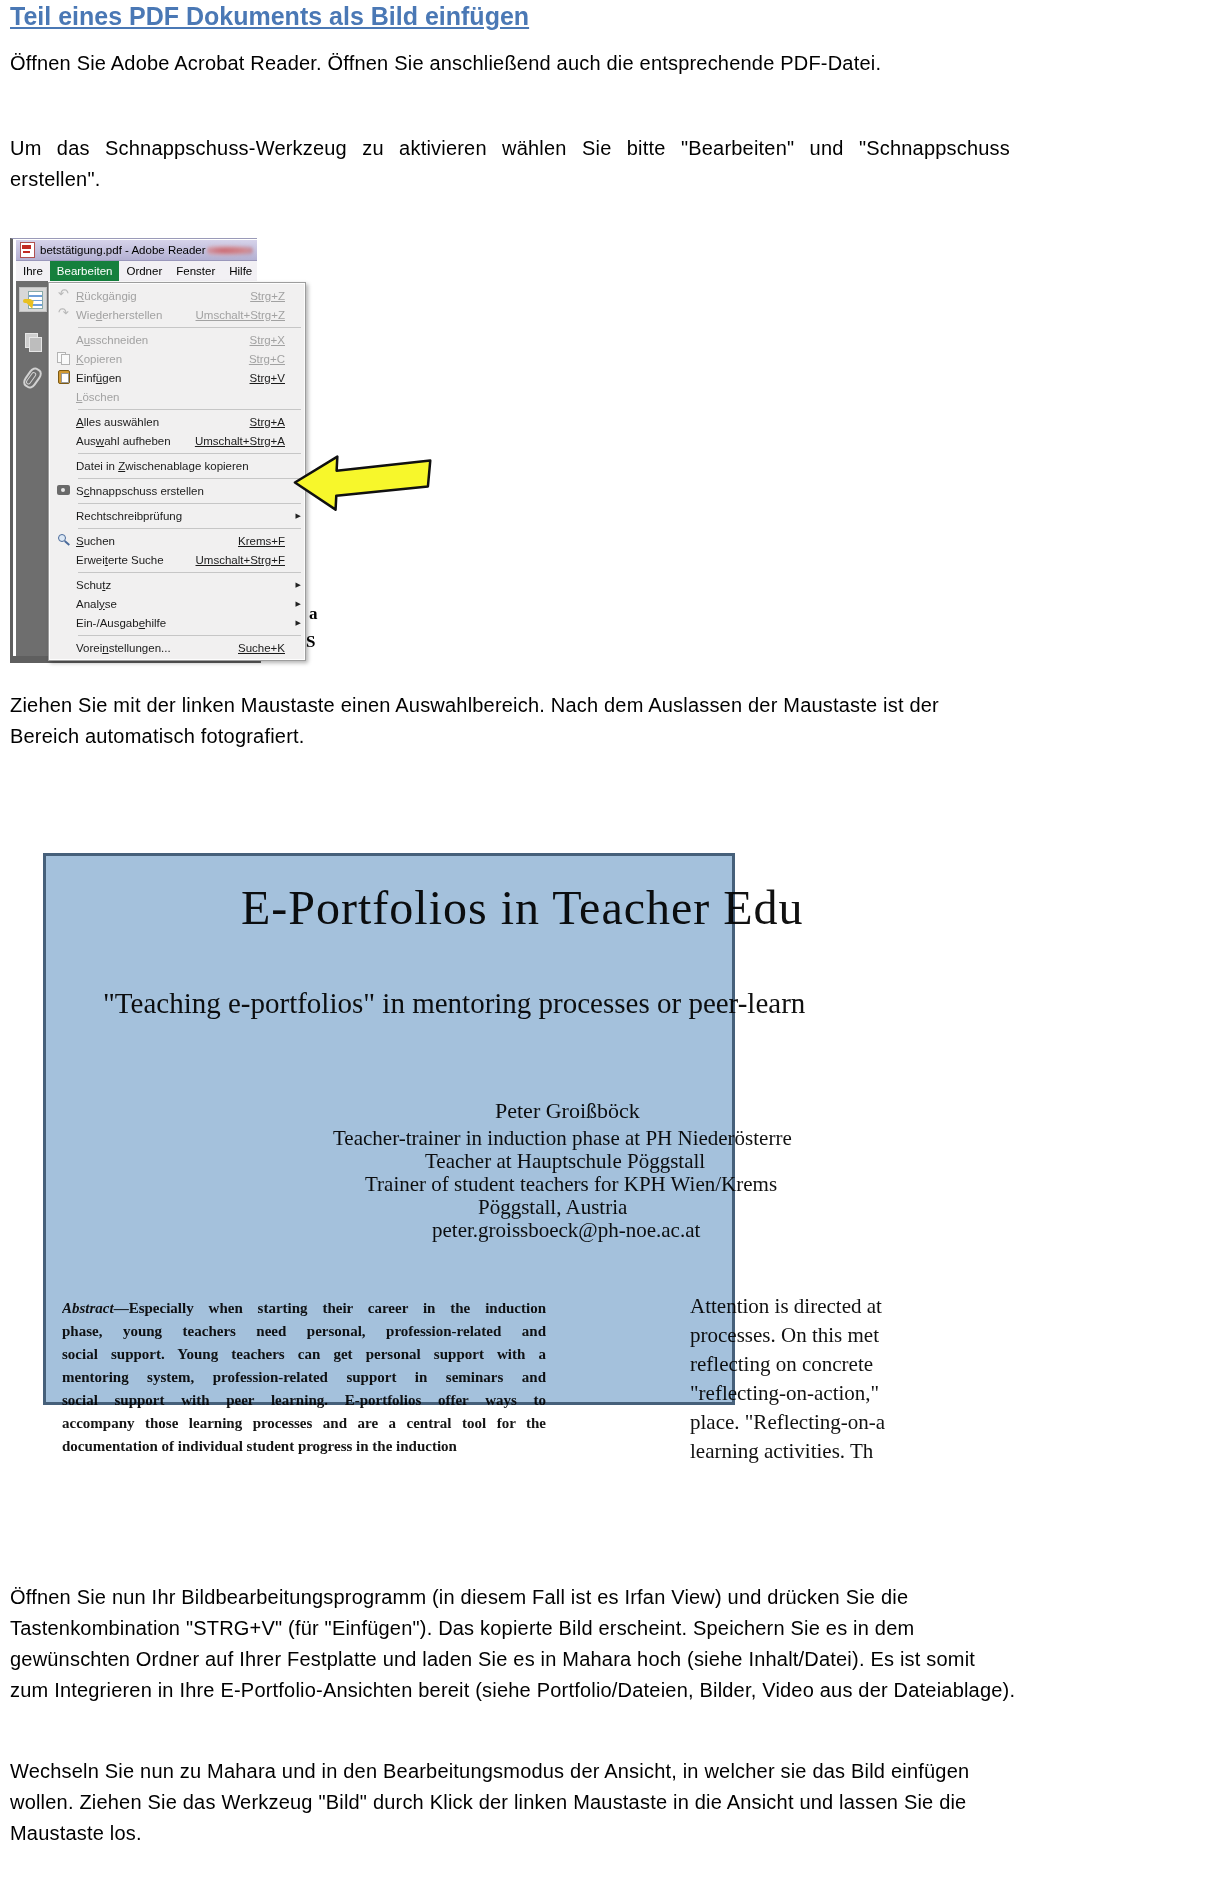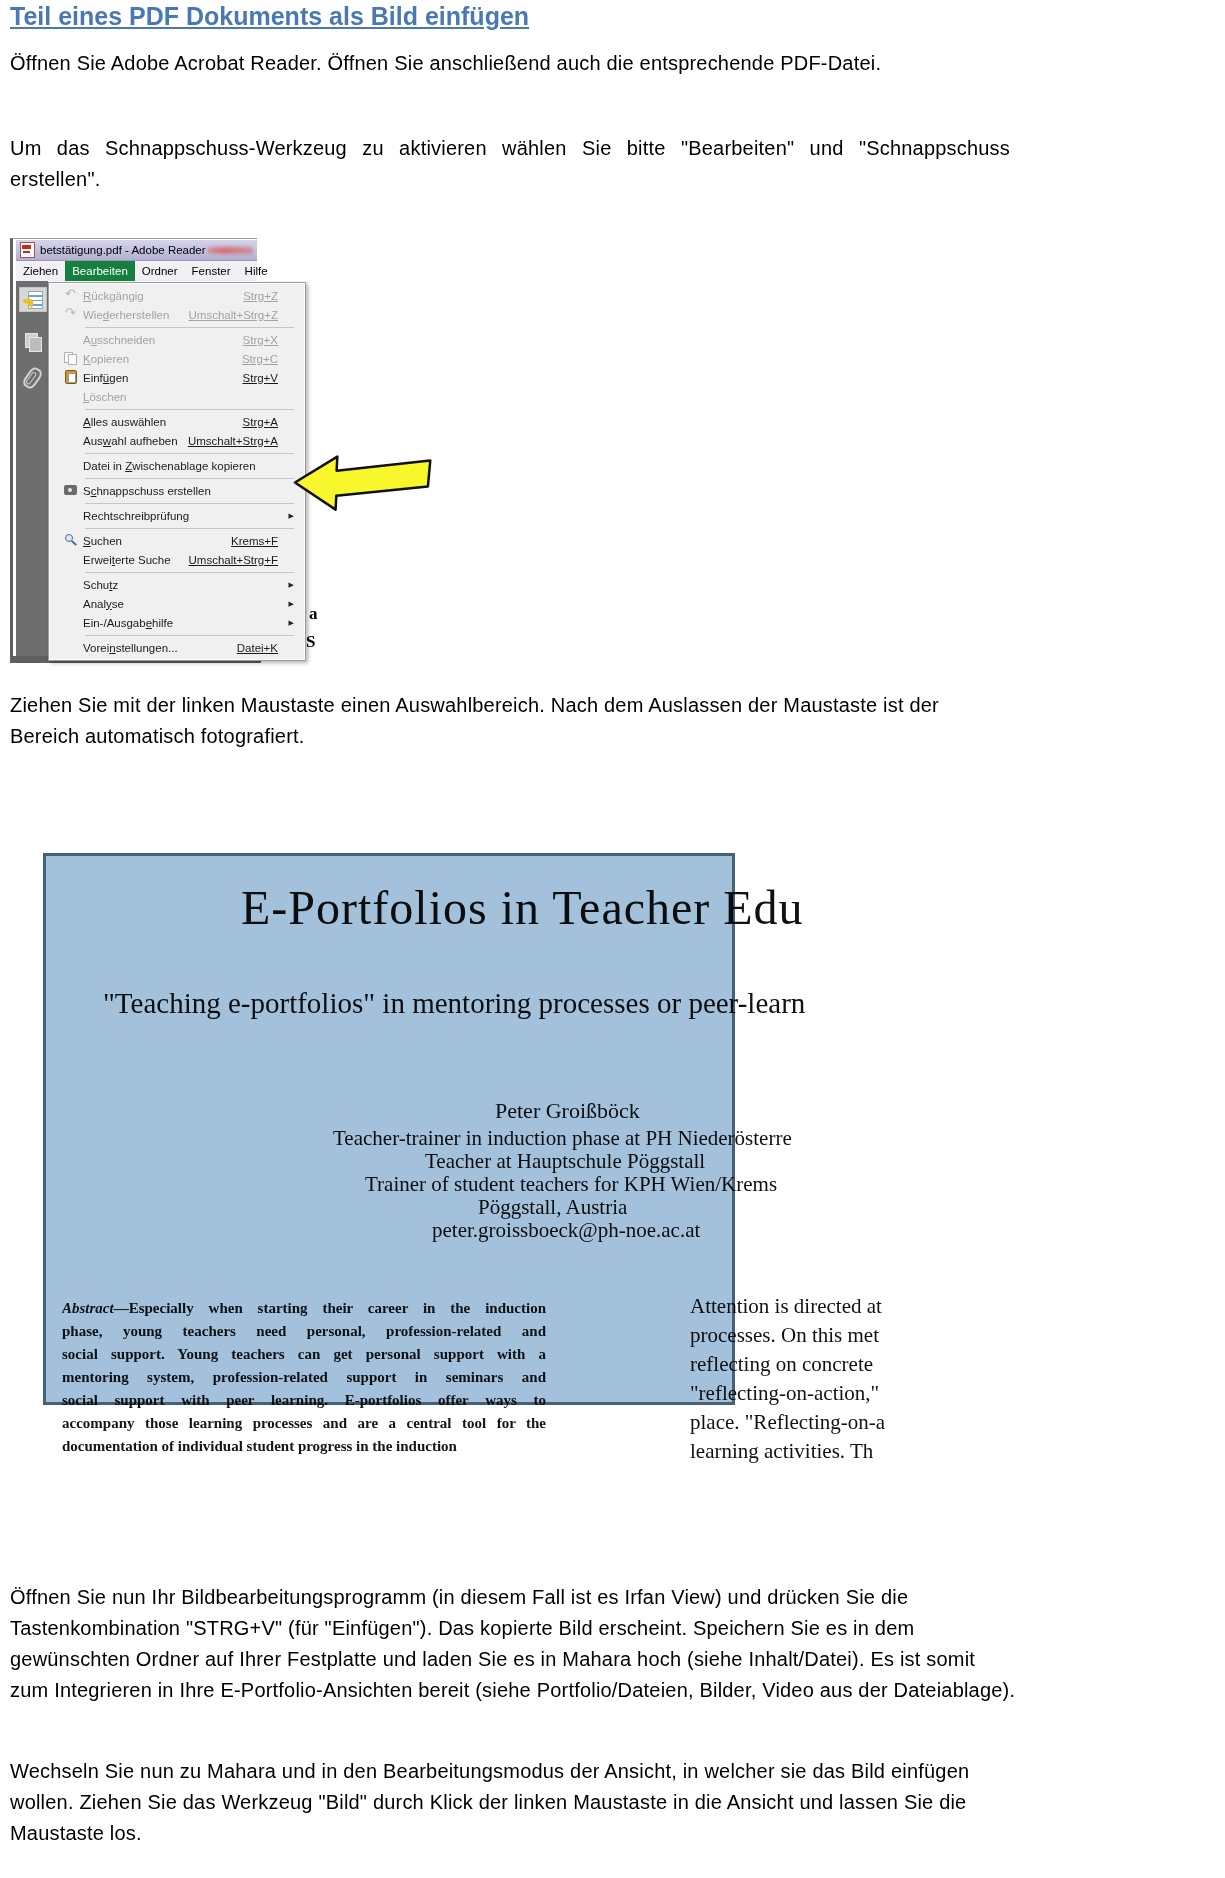--- a/index.html
+++ b/index.html
@@ -40,21 +40,21 @@
                background-image:repeating-linear-gradient(#fff 0 3px,#6f9fd8 3px 4.5px);}
   .ic-docarrow::before{content:"";position:absolute;left:-6px;top:7px;width:9px;height:4px;background:#e8c020;border-radius:2px;}
   .ic-docarrow::after{content:"";position:absolute;left:-2px;top:4px;border:5px solid transparent;border-left:7px solid #e8c020;transform:rotate(-45deg);}
   .ic-pages{left:9px;top:52px;width:11px;height:13px;background:#cfcfcf;border:1px solid #e6e6e6;}
   .ic-pages::after{content:"";position:absolute;left:3px;top:3px;width:11px;height:13px;background:#bdbdbd;border:1px solid #e6e6e6;}
   .ic-clip{left:10px;top:86px;width:9px;height:18px;border:2px solid #d2d2d2;border-radius:5px/7px;transform:rotate(35deg);}
   .ic-clip::after{content:"";position:absolute;left:1px;top:3px;width:3px;height:12px;border:1.5px solid #d2d2d2;border-radius:3px;}
   
   .menu{position:absolute;left:38px;top:44px;width:258px;background:#f1f0f0;
         border:1px solid #9d9d9d;box-shadow:2px 2px 4px rgba(0,0,0,.3),inset 0 0 0 1px #fdfdfd;
-        padding:3px 8px;box-sizing:border-box;font-size:11.5px;color:#1b1b1b;}
+        padding:3px 1px;box-sizing:border-box;font-size:11.5px;color:#1b1b1b;}
   .mi{display:flex;align-items:center;height:19px;padding:0 3px 0 5px;}
   .mi.disabled{color:#a2a2a2;}
   .mi-icon{width:21px;height:15px;position:relative;flex:none;}
   .mi-label{flex:1;white-space:nowrap;}
   .mi-label u{text-underline-offset:1px;}
   .mi-short{white-space:nowrap;margin-right:7px;text-decoration:underline;}
   .mi-sub{width:9px;font-size:7px;color:#222;text-align:right;}
   .mi-sep{height:1px;background:#c6c6c6;margin:3px 3px 2px 28px;}
   .mi-icon::before,.mi-icon::after{position:absolute;}
   .gl-undo-icon::before{content:"↶";font-size:13px;color:#b8b8b8;left:3px;top:-2px;}
@@ -98,21 +98,21 @@
   <div class="para just" id="p2">Um das Schnappschuss-Werkzeug zu aktivieren wählen Sie bitte "Bearbeiten" und "Schnappschuss erstellen".</div>
 
   <div id="fig1">
     <div class="win">
       <div class="titlebar">
         <span class="pdficon"></span>
         <span>betstätigung.pdf - Adobe Reader</span>
         <span class="redacted"></span>
       </div>
       <div class="menubar" id="menubar">
-          <span class="mb-item">Ziehen</span>
+          <span class="mb-item">Ihre</span>
           <span class="mb-item active">Bearbeiten</span>
           <span class="mb-item">Ordner</span>
           <span class="mb-item">Fenster</span>
           <span class="mb-item">Hilfe</span>
         </div>
       <div class="sidebar">
         <span class="sb-box">
             <span class="sb-icon ic-docarrow"></span>
           </span>
         <span class="sb-icon ic-pages"></span>
@@ -221,21 +221,21 @@
         <div class="mi">
           <span class="mi-icon"></span>
           <span class="mi-label">Ein-/Ausgab<u>e</u>hilfe</span>
           <span class="mi-short"></span>
           <span class="mi-sub">▶</span>
         </div>
         <div class="mi-sep"></div>
         <div class="mi">
           <span class="mi-icon"></span>
           <span class="mi-label">Vorei<u>n</u>stellungen...</span>
-          <span class="mi-short">Datei+K</span>
+          <span class="mi-short">Suche+K</span>
           <span class="mi-sub"></span>
         </div>
       </div>
     <span id="fragments"><span class="frag f0">a</span><span class="frag f1">S</span></span>
     <svg class="arrow" viewBox="0 0 140 66">
       <polygon points="3,36 44,8 44,22 137,7 136,33 45,47 45,61" fill="#f7f72b" stroke="#101010" stroke-width="2.5" stroke-linejoin="round"></polygon>
     </svg>
   </div>
 
   <div class="para" id="p3">Ziehen Sie mit der linken Maustaste einen Auswahlbereich. Nach dem Auslassen der Maustaste ist der Bereich automatisch fotografiert.</div>

